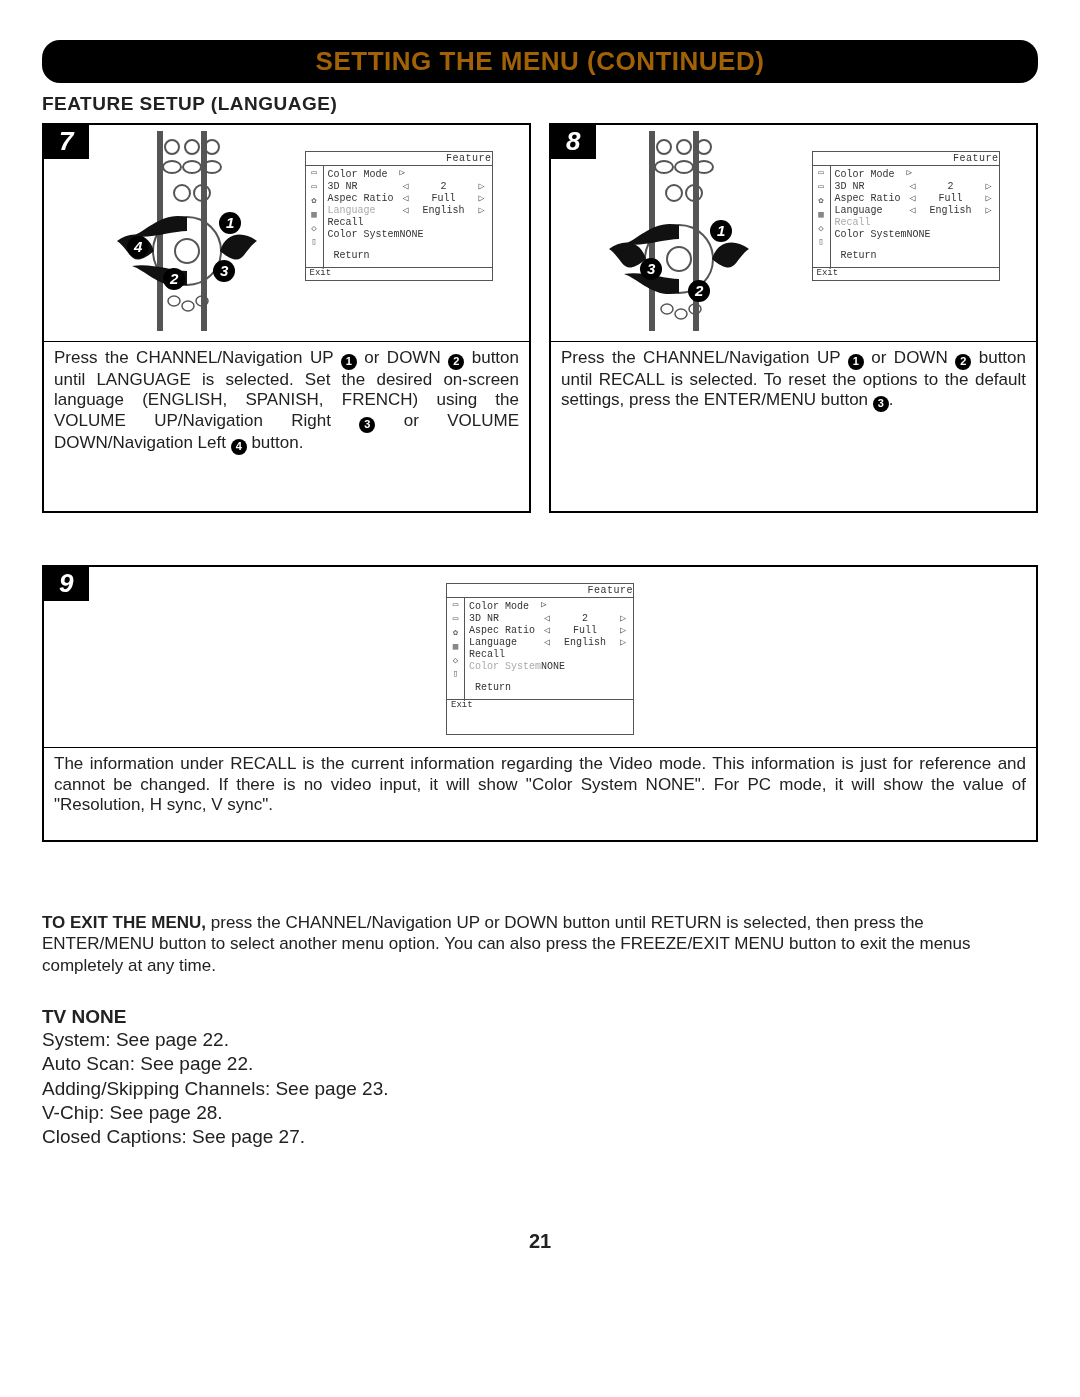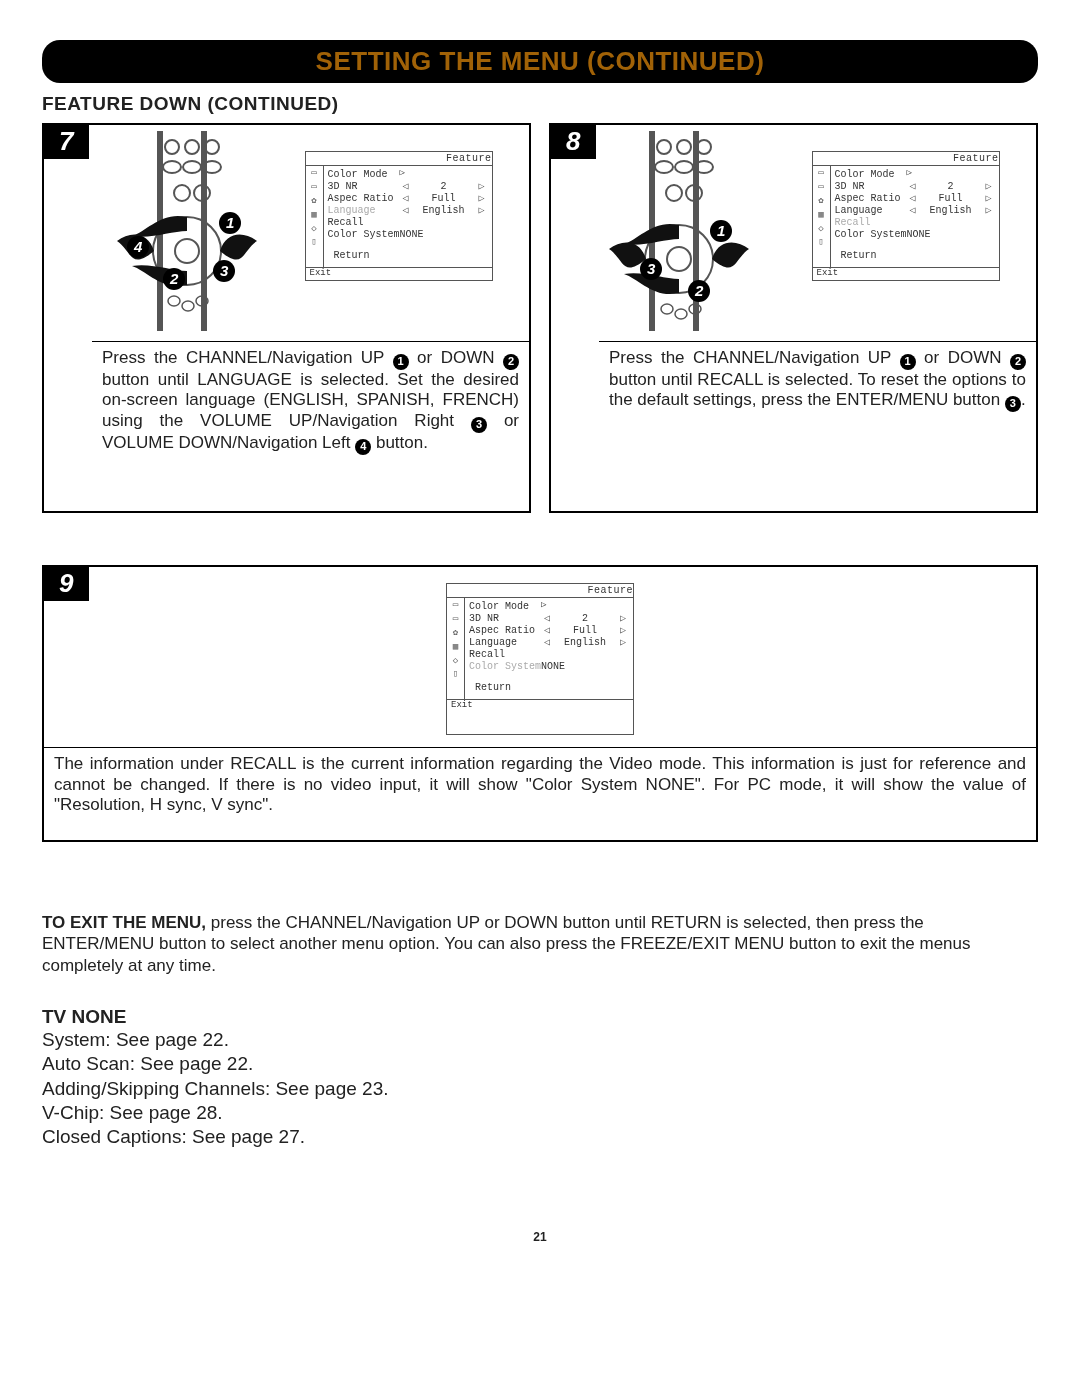--- a/index.html
+++ b/index.html
@@ -68,21 +68,20 @@
     justify-content:center;
     padding-top:20px;
   }
   .caption {
     border-top: 1px solid #000;
     padding: 6px 10px 28px 10px;
     font-size: 17px;
     text-align: justify;
     min-height: 170px;
     line-height: 1.22;
-    margin-left: 48px;
   }
   .circ-num {
     display:inline-flex;
     align-items:center;
     justify-content:center;
     width:16px;height:16px;
     border-radius:50%;
     background:#000;color:#fff;
     font-size:11px;font-weight:bold;
     vertical-align: -2px;
@@ -144,36 +143,36 @@
     line-height:1.22;
   }
   .exit-note{
     font-size:17px;
     margin-top:70px;
     line-height:1.25;
   }
   .tv-setup-head{font-weight:bold;font-size:19px;margin-top:30px}
   .tv-lines{font-size:19px;line-height:1.28}
   .page-num{
-    text-align:center;font-weight:bold;font-size:12px;margin-top:80px;
+    text-align:center;font-weight:bold;font-size:20px;margin-top:80px;
   }
   
   .r-bubble{
     fill:#000;
   }
   .r-bubble-text{
     fill:#fff;font-weight:bold;font-style:italic;font-size:15px;font-family:Arial;
   }
 </style>
 </head>
 <body>
 
 <div class="page">
   <div class="banner">SETTING THE MENU (CONTINUED)</div>
-  <div class="subhead">FEATURE DOWN (CONTINUED)</div>
+  <div class="subhead">FEATURE SETUP (LANGUAGE)</div>
 
   <div class="two-col">
 
     <div class="step">
       <div class="step-num">7</div>
       <div class="step-top">
         <div class="remote">
           <svg viewBox="0 0 160 200" width="160" height="200">
             <rect x="55" y="0" width="6" height="200" fill="#555"></rect>
             <rect x="99" y="0" width="6" height="200" fill="#555"></rect>

